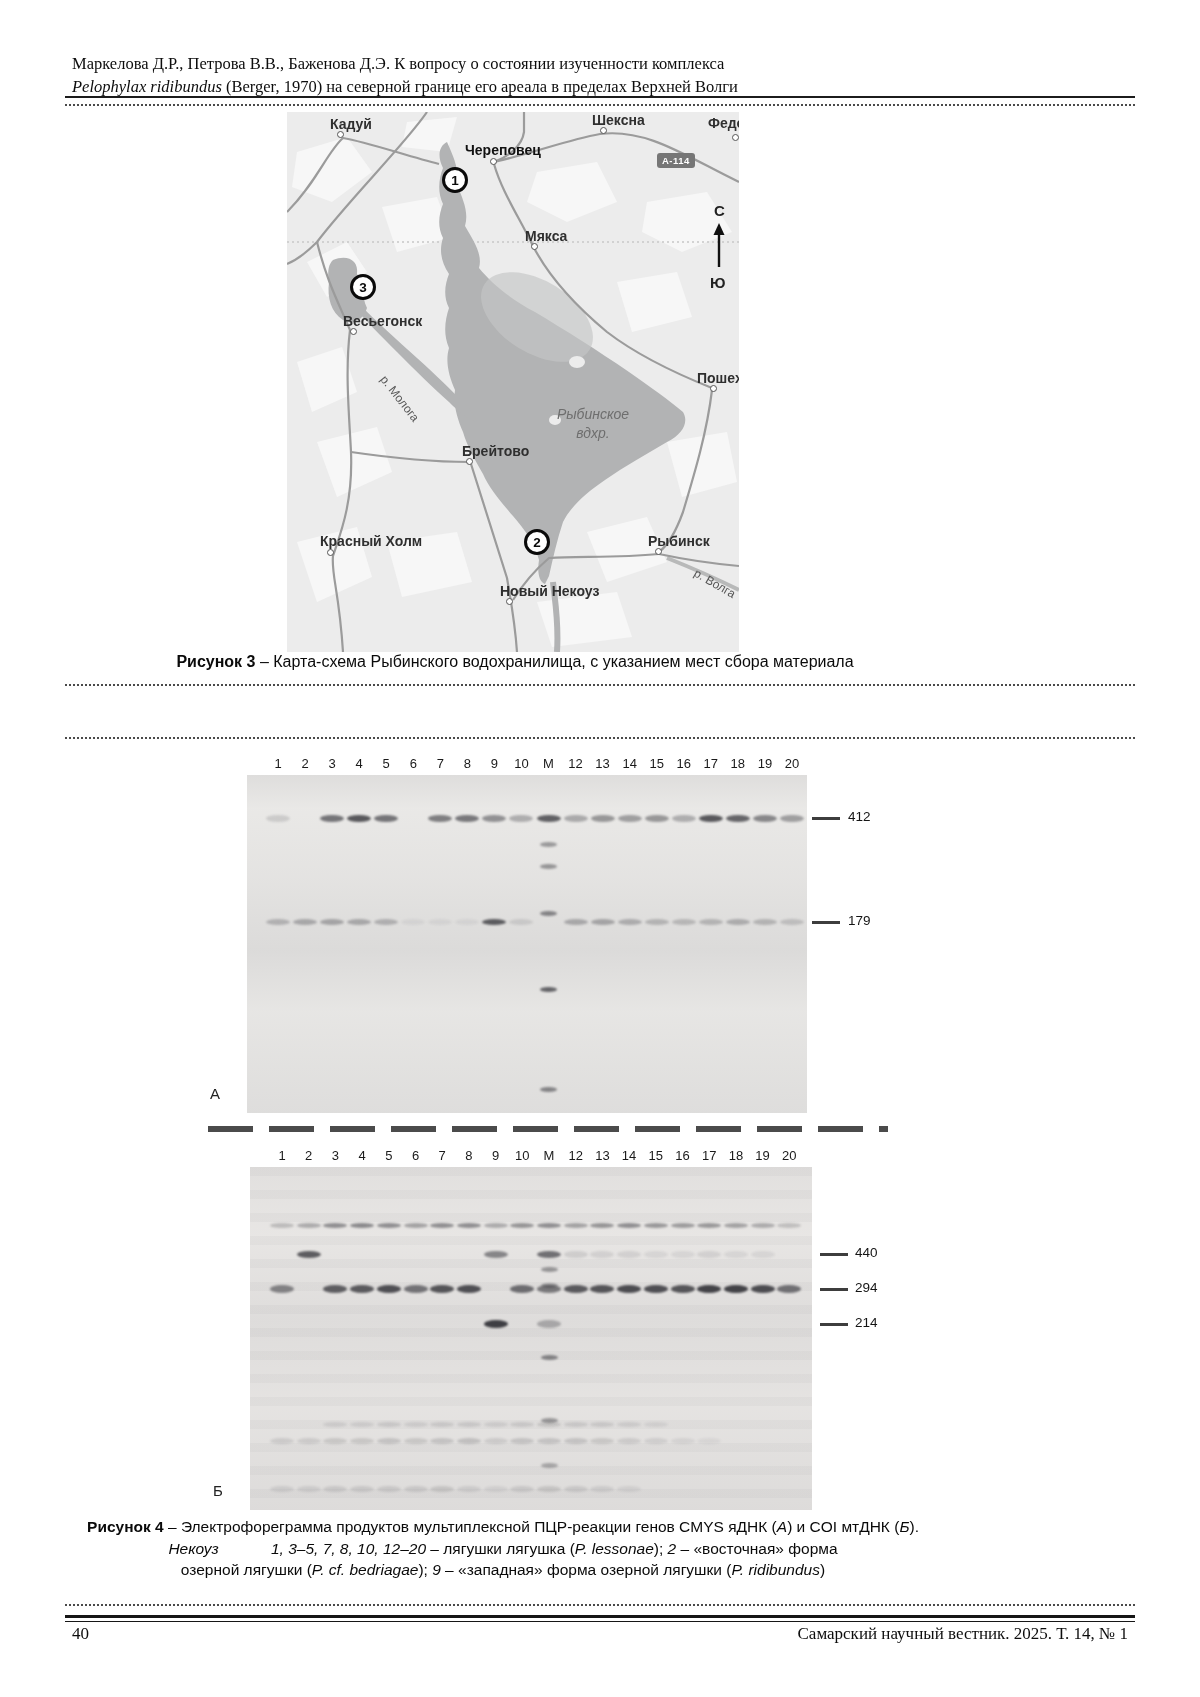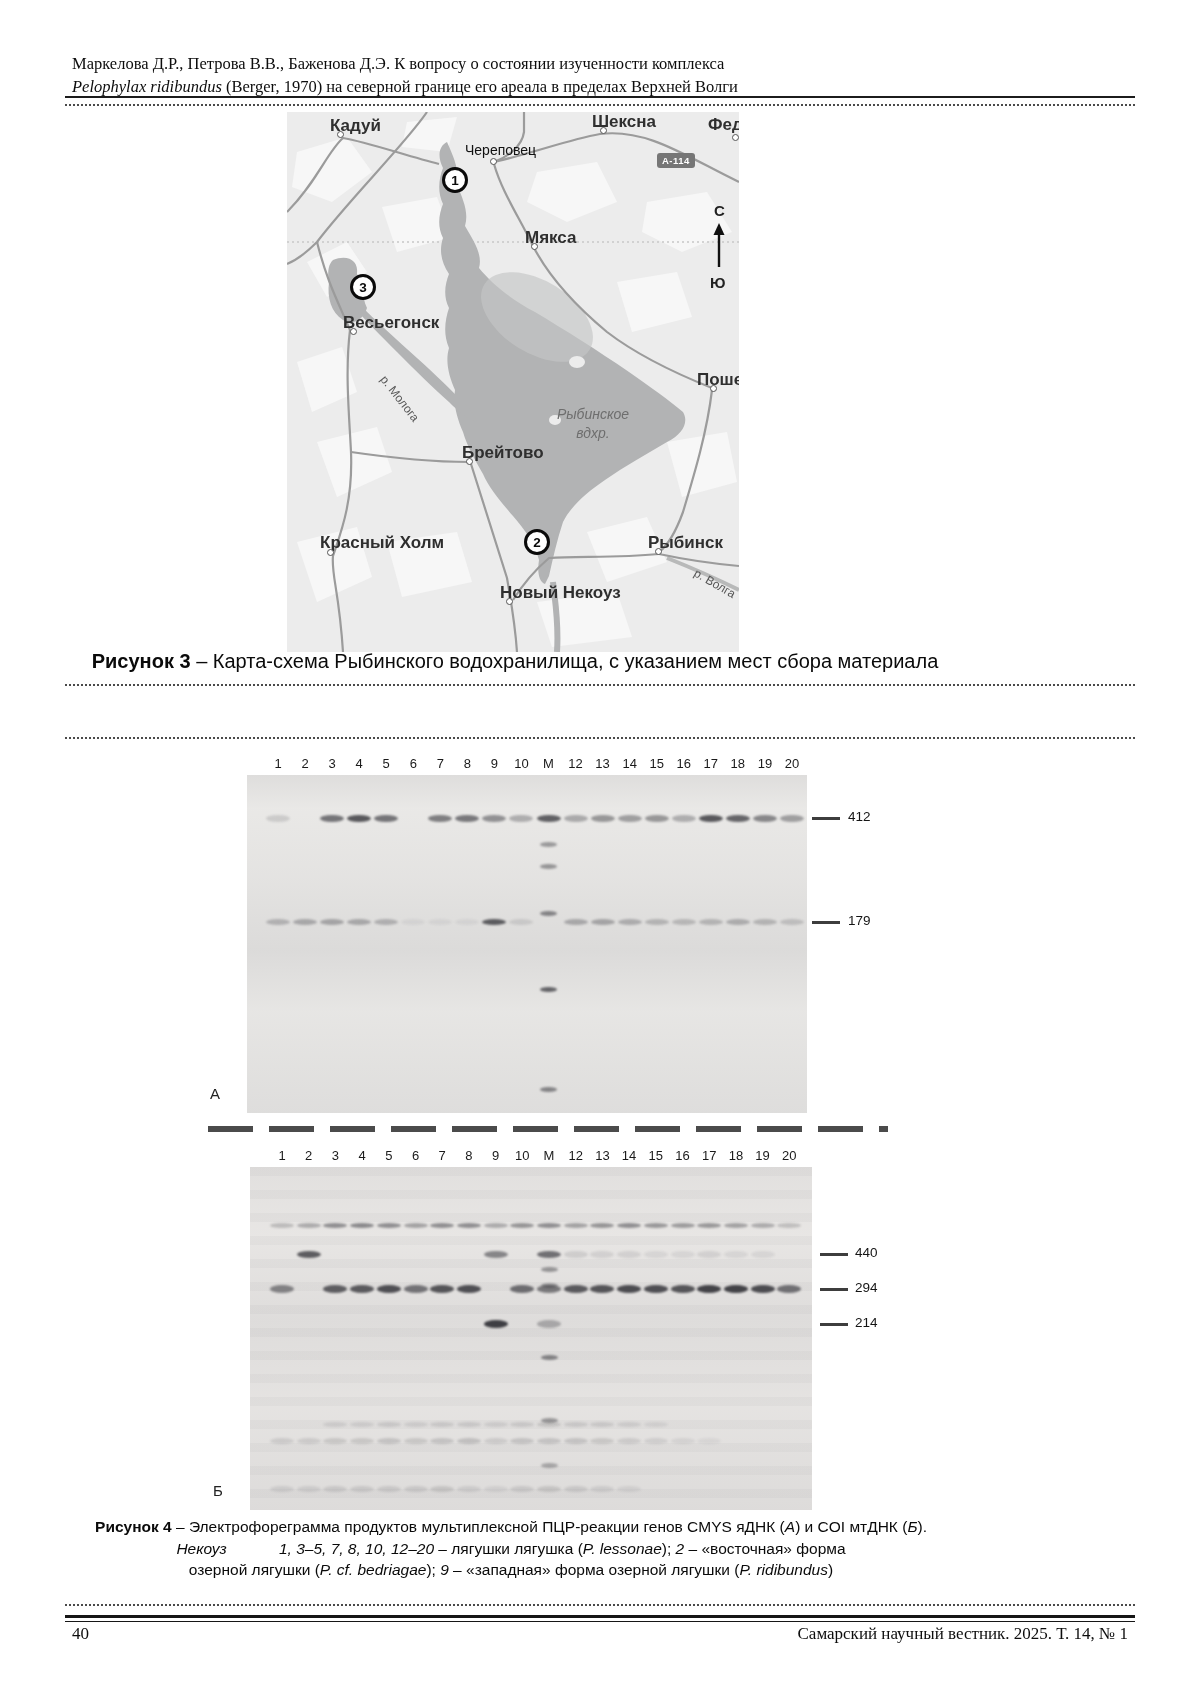--- a/index.html
+++ b/index.html
@@ -10,23 +10,23 @@
   
   .hdr-text{font-size:16.5px;line-height:23px;color:#0d0d0d;}
   .hdr-right{font-style:italic;text-align:right;}
   .rule-solid{border-top:2.5px solid #1c1c1c;height:0;}
   .rule-dotted{border-top:2px dotted #4a4a4a;height:0;}
   .rule-double{height:3px;border-top:3px solid #161616;border-bottom:1px solid #161616;}
   .ftr-text{font-size:17px;color:#0d0d0d;}
 
   
   .map-box{left:287px;top:112px;width:452px;height:540px;background:#ececec;overflow:hidden;}
-  .town{position:absolute;font-family:"Liberation Sans",sans-serif;font-size:17px;
+  .town{position:absolute;font-family:"Liberation Sans",sans-serif;font-size:14px;
         font-weight:600;color:#2f2f2f;white-space:nowrap;}
-  .town-major{font-size:14px;font-weight:400;color:#111;}
+  .town-major{font-size:14px;font-weight:700;color:#111;}
   .town-dot{position:absolute;width:7px;height:7px;border:1.6px solid #555;border-radius:50%;
         background:#fff;box-sizing:border-box;}
   .river-label{position:absolute;font-family:"Liberation Sans",sans-serif;font-size:12px;
         color:#555;white-space:nowrap;transform-origin:left center;}
   .water-label{position:absolute;font-family:"Liberation Sans",sans-serif;font-size:14px;
         font-style:italic;color:#6e6e6e;text-align:center;white-space:pre-line;line-height:19px;}
   .site-marker{position:absolute;width:26px;height:26px;border:3.5px solid #0a0a0a;border-radius:50%;
         background:#fff;box-sizing:border-box;font-family:"Liberation Sans",sans-serif;
         font-size:13.5px;font-weight:700;color:#0a0a0a;display:flex;align-items:center;justify-content:center;}
   .road-badge{position:absolute;background:#767676;color:#fff;font-family:"Liberation Sans",sans-serif;
@@ -167,21 +167,21 @@
       <div class="town-dot" style="left: 368px; top: 436px;"></div>
       <div class="town" style="left: 213px; top: 471px;">Новый Некоуз</div>
       <div class="town-dot" style="left: 219px; top: 486px;"></div>
       <div class="river-label" style="left: 96px; top: 258px; transform: rotate(52deg);">р. Молога</div>
       <div class="river-label" style="left: 408px; top: 453px; transform: rotate(30deg);">р. Волга</div>
       <div class="site-marker" style="left: 155px; top: 55px;">1</div>
       <div class="site-marker" style="left: 237px; top: 417px;">2</div>
       <div class="site-marker" style="left: 63px; top: 162px;">3</div>
     </div>
 
-  <div class="abs caption" style="left:65px;top:651px;width:900px;font-size:20px;"><span style="font-weight: bold;">Рисунок 3</span><span> – Карта-схема Рыбинского водохранилища, с указанием мест сбора материала</span></div>
+  <div class="abs caption" style="left:65px;top:651px;width:900px;font-size:16px;"><span style="font-weight: bold;">Рисунок 3</span><span> – Карта-схема Рыбинского водохранилища, с указанием мест сбора материала</span></div>
 
   <div class="abs rule-dotted" style="left:65px;top:684px;width:1070px;"></div>
   <div class="abs rule-dotted" style="left:65px;top:737px;width:1070px;"></div>
 
   <div class="gel-wrap" id="gelA" style="left:247px;top:775px;width:560px;height:338px;">
     <div class="gel-panel">
         <div class="band" style="left: 19px; top: 39.764px; width: 24px; height: 7px; background: rgba(40, 40, 46, 0.15);"></div>
         <div class="band" style="left: 73.1px; top: 39.764px; width: 24px; height: 7px; background: rgba(40, 40, 46, 0.6);"></div>
         <div class="band" style="left: 100.15px; top: 39.764px; width: 24px; height: 7px; background: rgba(40, 40, 46, 0.75);"></div>
         <div class="band" style="left: 127.2px; top: 39.764px; width: 24px; height: 7px; background: rgba(40, 40, 46, 0.6);"></div>
@@ -378,21 +378,21 @@
       <span class="lane-label" style="left: 539.3px;">20</span>
       <div class="size-tick" style="left: 570px; top: 85.622px; width: 28px;"></div>
       <div class="size-label" style="left: 605px; top: 78.122px;">440</div>
       <div class="size-tick" style="left: 570px; top: 120.951px; width: 28px;"></div>
       <div class="size-label" style="left: 605px; top: 113.451px;">294</div>
       <div class="size-tick" style="left: 570px; top: 155.594px; width: 28px;"></div>
       <div class="size-label" style="left: 605px; top: 148.094px;">214</div>
       <div class="panel-letter" style="left: -37px; top: 315px;">Б</div>
     </div>
 
-  <div class="abs caption" style="left:56px;top:1516px;width:910px;">
+  <div class="abs caption" style="left:48px;top:1516px;width:910px;">
     <div><span style="font-weight: bold;">Рисунок 4</span><span> – Электрофореграмма продуктов мультиплексной ПЦР-реакции генов CMYS яДНК (</span><span style="font-style: italic;">А</span><span>) и COI мтДНК (</span><span style="font-style: italic;">Б</span><span>).</span></div>
     <div><span style="font-style: italic;">Некоуз </span><span style="font-style: italic; margin-left: 48px;">1, 3–5, 7, 8, 10, 12–20</span><span> – лягушки лягушка (</span><span style="font-style: italic;">P. lessonae</span><span>); </span><span style="font-style: italic;">2</span><span> – «восточная» форма</span></div>
     <div><span>озерной лягушки (</span><span style="font-style: italic;">P. cf. bedriagae</span><span>); </span><span style="font-style: italic;">9</span><span> – «западная» форма озерной лягушки (</span><span style="font-style: italic;">P. ridibundus</span><span>)</span></div>
   </div>
 
   <div class="abs rule-dotted" style="left:65px;top:1604px;width:1070px;"></div>
   <div class="abs rule-double" style="left:65px;top:1615px;width:1070px;"></div>
 
   <div class="abs ftr-text" style="left:72px;top:1624px;">40</div>
   <div class="abs ftr-text" style="left:400px;top:1624px;width:728px;text-align:right;">Самарский научный вестник. 2025. Т. 14, № 1</div>

